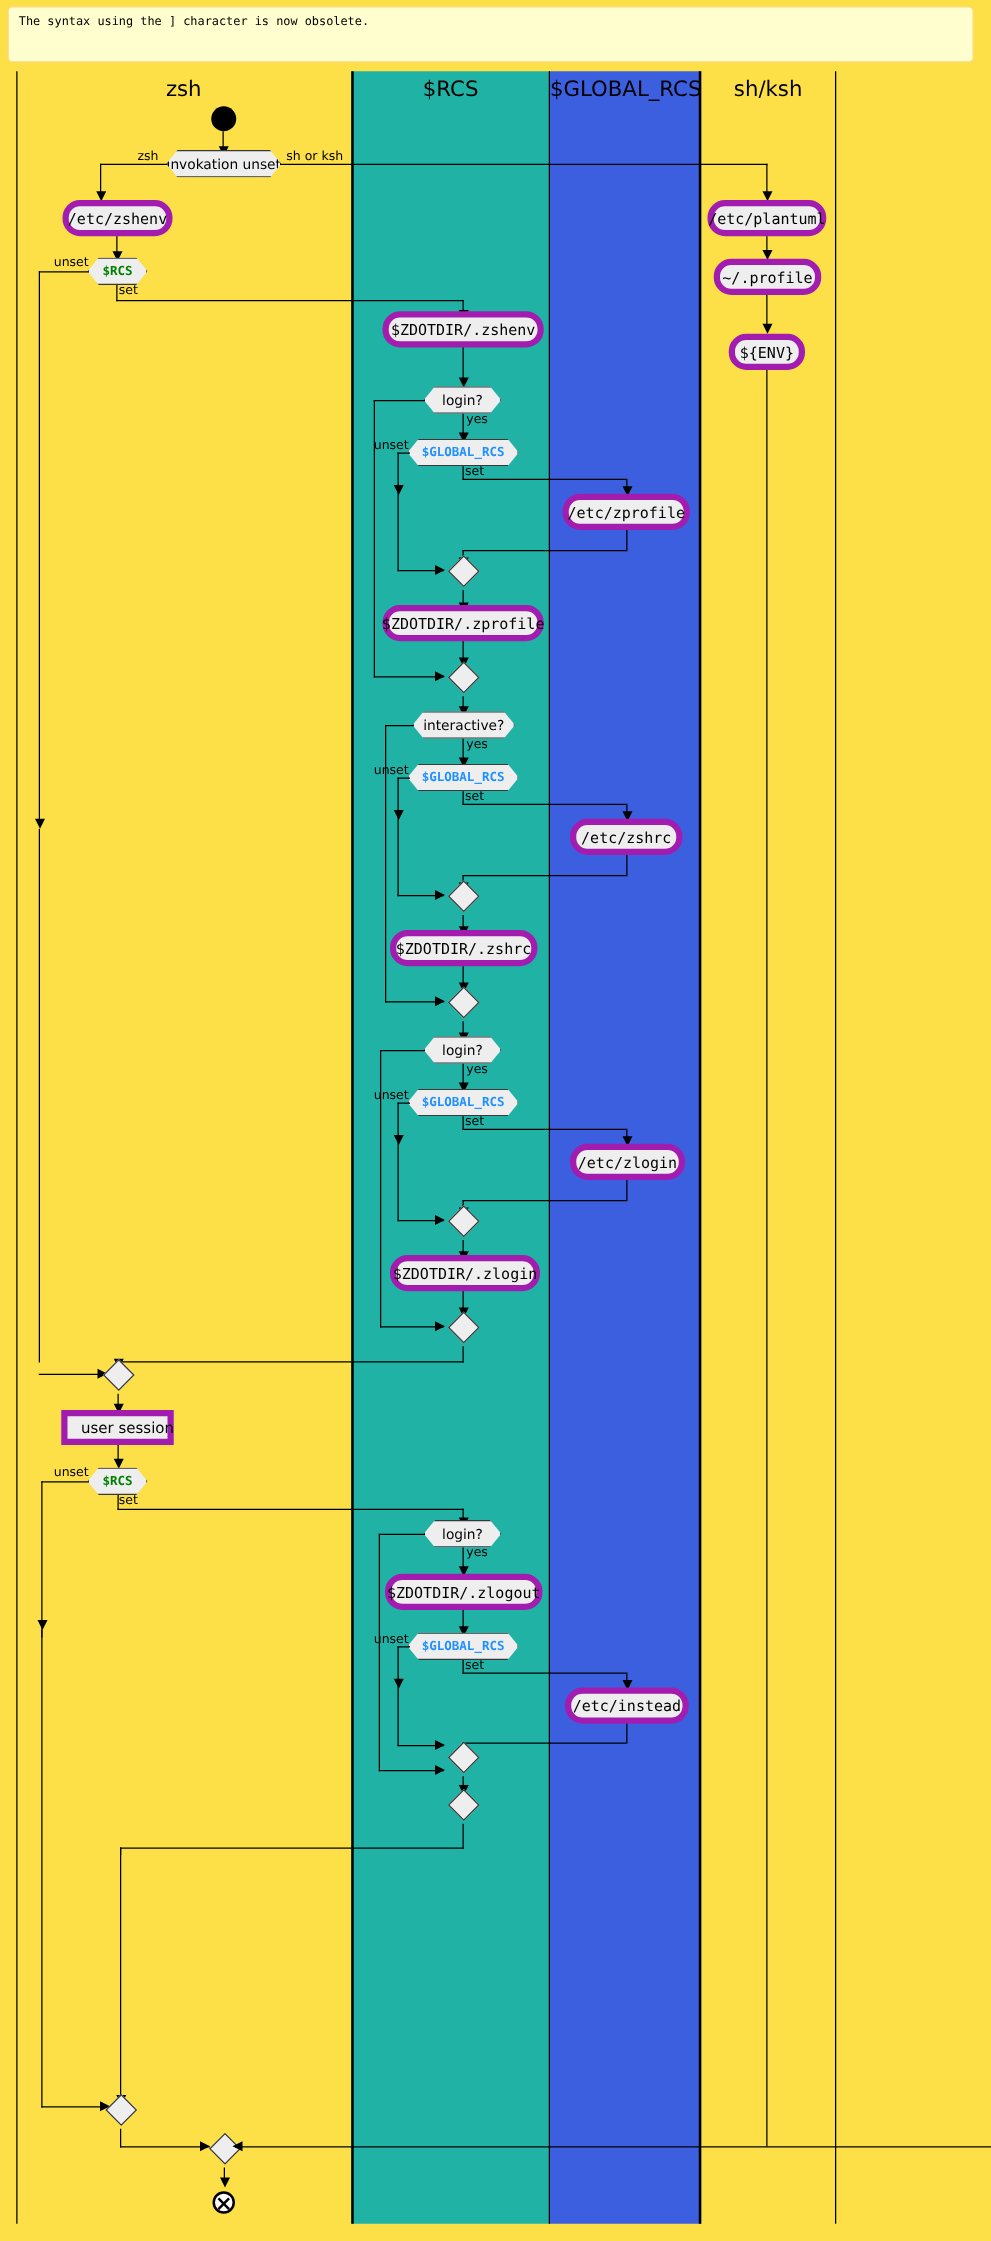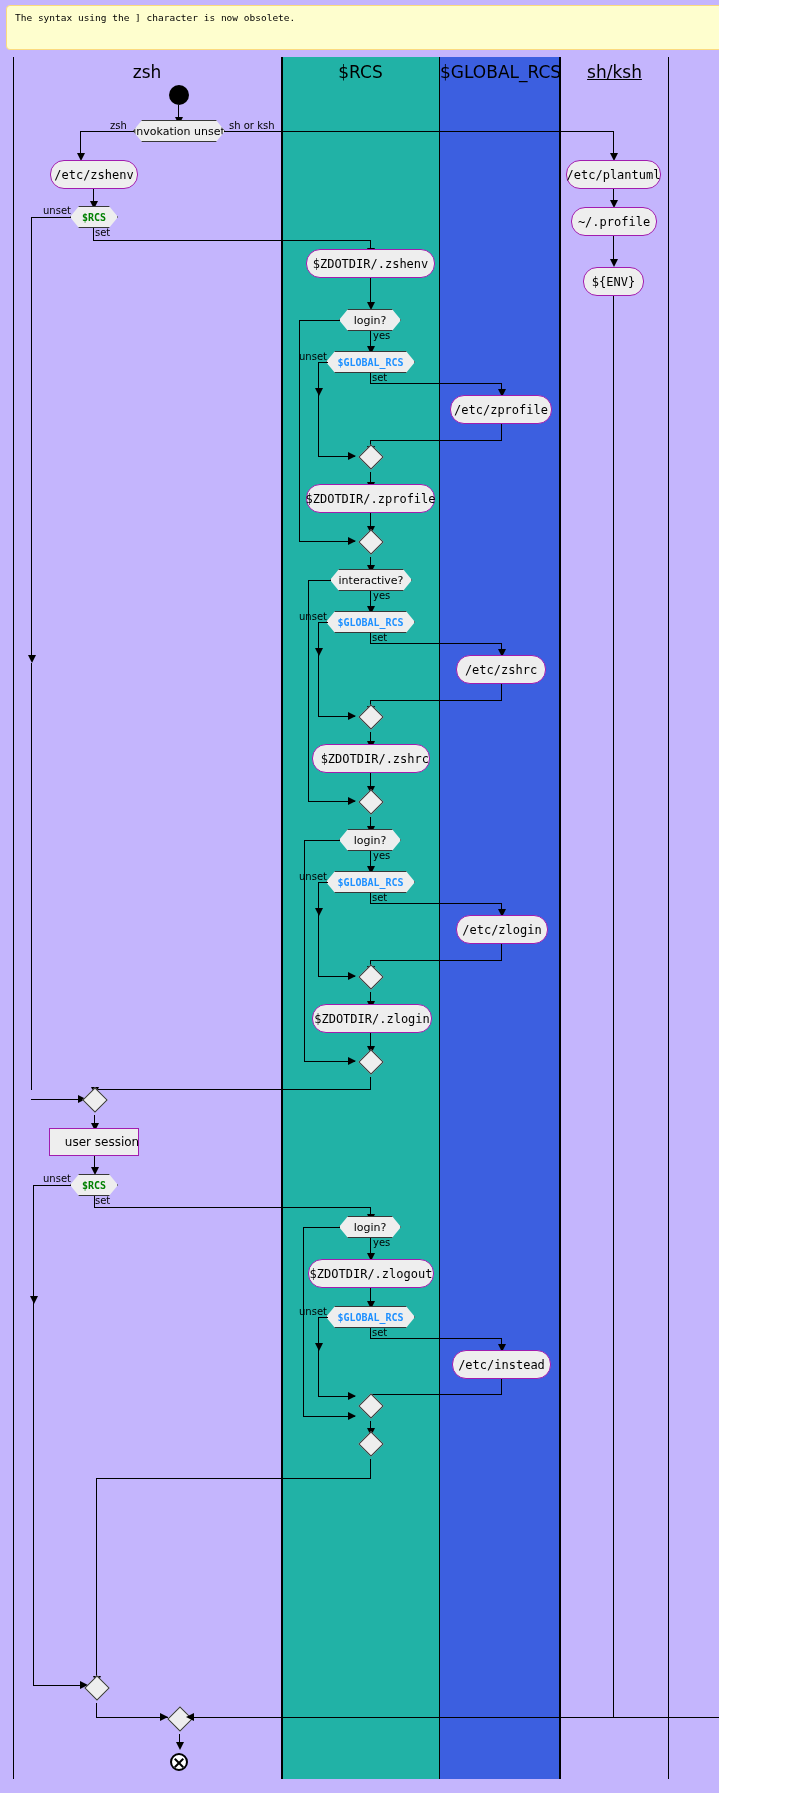--- a/index.html
+++ b/index.html
@@ -5,23 +5,23 @@
   html, body {
     margin: 0;
     padding: 0;
     background: #ffffff;
   }
   body {
     font-family: "DejaVu Sans", sans-serif;
   }
   #page {
     position: relative;
-    width: 719px;
+    width: 793px;
     height: 1793px;
-    background: #c4b5fd;
+    background: #fde047;
     overflow: hidden;
   }
 
   
   #warn-banner {
     position: absolute;
     left: 6px;
     top: 5px;
     width: 773px;
     height: 45px;
@@ -69,28 +69,28 @@
     position: absolute;
     font-family: "DejaVu Sans", sans-serif;
     font-size: 17px;
     color: #000000;
     text-align: center;
     white-space: nowrap;
   }
   #lane-title-zsh    { left: 13px;  top: 62px; width: 268px; }
   #lane-title-rcs    { left: 281px; top: 62px; width: 159px; }
   #lane-title-global { left: 440px; top: 62px; width: 121px; }
-  #lane-title-shksh  { left: 561px; top: 62px; width: 107px; text-decoration: underline; }
+  #lane-title-shksh  { left: 561px; top: 62px; width: 107px; }
 
   
   .node {
     position: absolute;
     box-sizing: border-box;
     background: #EEEEEE;
-    border: 1px solid #a21caf;
+    border: 5px solid #a21caf;
     border-radius: 14px;
     font-family: "DejaVu Sans Mono", monospace;
     font-size: 12px;
     color: #000000;
     display: flex;
     align-items: center;
     justify-content: center;
     white-space: nowrap;
     height: 29px;
   }

